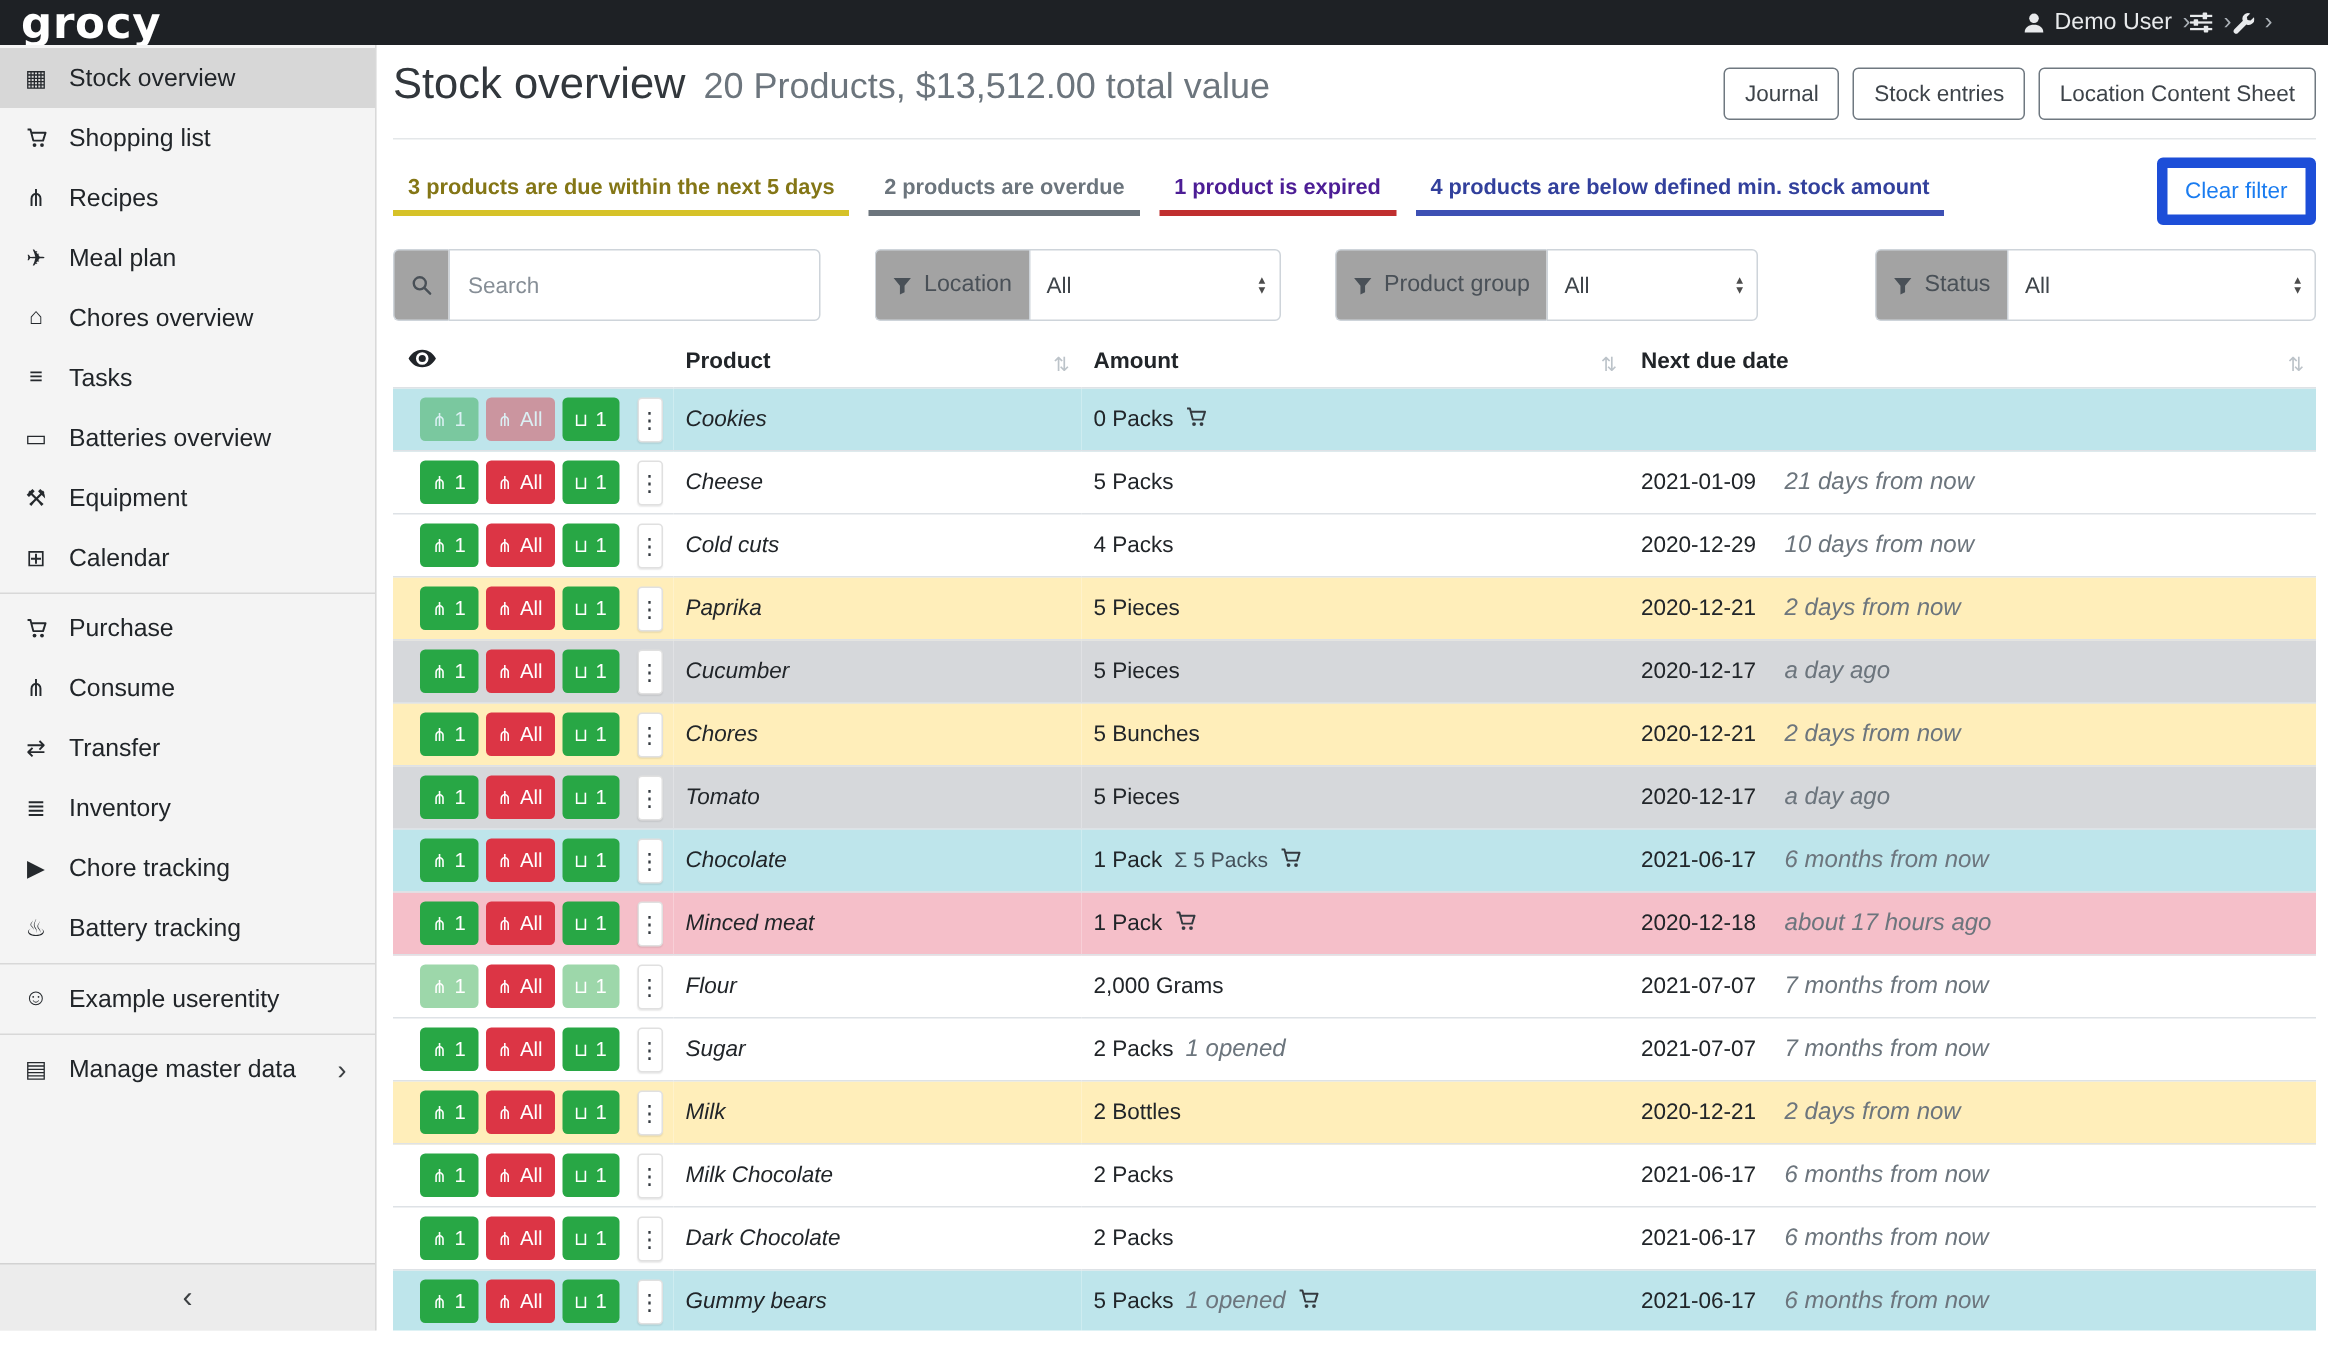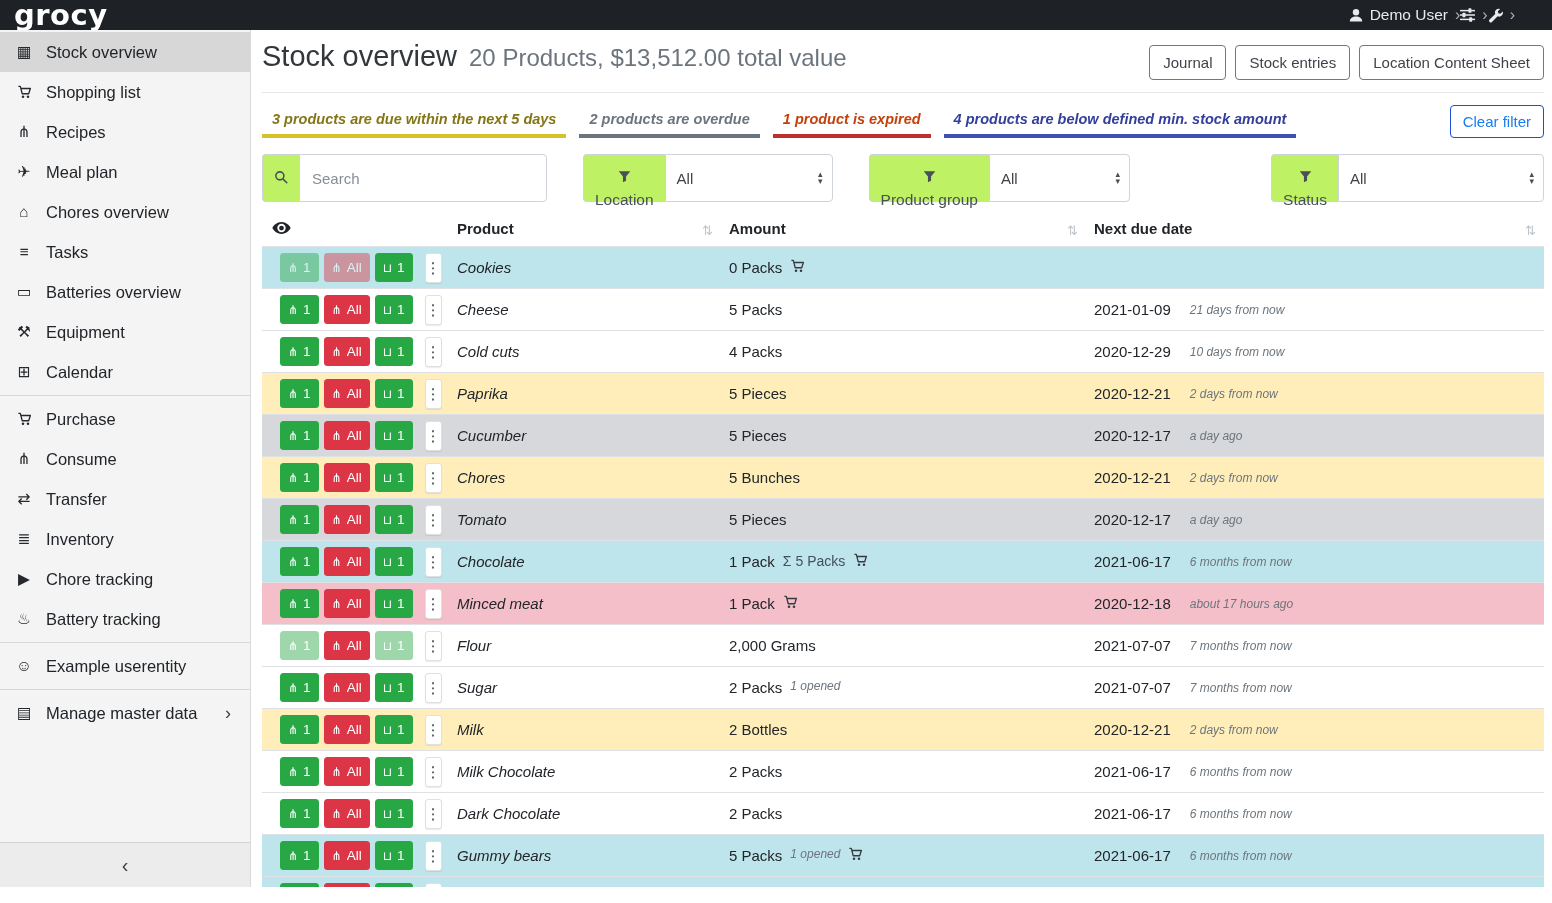--- a/index.html
+++ b/index.html
@@ -34,28 +34,28 @@
   .page-title { font-size:29px; font-weight:500; color:#32373c; }
   .page-subtitle { font-size:24px; color:#6c757d; font-weight:400; }
   .header-actions { display:flex; gap:9px; margin-top:5px; }
   .btn-outline { background:#fff; border:1px solid #6e7press;
   }
   .btn-outline { background:#fff; border:1px solid #6e7press; }
   .btn-outline { background:#fff; border:1px solid #6f7880; color:#3e444a; font-size:15px; padding:8px 13px; border-radius:4px; cursor:pointer; }
 
   
   .status-row { display:flex; align-items:center; padding:12px 0 10px; }
-  .status-pills { display:flex; align-items:center; gap:13px;font-style:italic; }
+  .status-pills { display:flex; align-items:center; gap:13px; }
   .status-pill { font-size:14.5px; font-weight:700; padding:5px 10px 7px; border-bottom:4px solid transparent; cursor:pointer; white-space:nowrap; background:#fff; }
-  .clear-filter { margin-left:auto; background:#fff; border:1px solid #1d4ed8; color:#1a7cf0; font-size:15px; padding:7px 12px; border-radius:4px; cursor:pointer; }
+  .clear-filter { margin-left:auto; background:#fff; border:7px solid #1d4ed8; color:#1a7cf0; font-size:15px; padding:7px 12px; border-radius:4px; cursor:pointer; }
 
   
   .filter-row { display:flex; align-items:center; padding:6px 0 14px; gap:36px; }
   .input-group { display:flex; height:48px; }
-  .ig-prefix { display:flex; align-items:center; gap:8px; background:#bef264; border:1px solid #ced4da; border-right:0; border-radius:4px 0 0 4px; padding:15px 11px; color:#495057; font-size:15.5px; white-space:nowrap;flex-direction:column; }
+  .ig-prefix { display:flex; align-items:center; gap:8px; background:#a3a3a3; border:1px solid #ced4da; border-right:0; border-radius:4px 0 0 4px; padding:15px 11px; color:#495057; font-size:15.5px; white-space:nowrap; }
   .search-input { width:248px; border:1px solid #ced4da; border-radius:0 4px 4px 0; padding:0 12px; font-size:15px; color:#495057; outline:none; font-family:inherit; background:#fff; }
   .search-input::placeholder { color:#868e96; }
   .select { display:flex; align-items:center; justify-content:space-between; border:1px solid #ced4da; border-radius:0 4px 4px 0; background:#fff; padding:0 9px 0 11px; font-size:15px; color:#3e444a; cursor:pointer; }
   .caret i { display:block; font-style:normal; font-size:9px; line-height:7px; color:#4c4c4c; text-align:center; }
   .fg-location .select { width:168px; }
   .fg-product-group .select { width:141px; }
   .fg-status { margin-left:auto; }
   .fg-status .select { width:206px; }
 
   
@@ -74,21 +74,21 @@
   .actions-cell { display:flex; align-items:center; gap:5px; padding-left:10px; }
   .btn-xs { display:inline-flex; align-items:center; gap:5px; height:29px; padding:0 8px; border-radius:3.5px; color:#fff; font-size:13.5px; border:none; cursor:pointer; }
   .btn-green { background:#28a745; }
   .btn-red { background:#dc3545; }
   .btn-xs .bic { font-size:12px; line-height:1; }
   .btn-xs.disabled { opacity:.45; }
   .dots-btn { margin-left:7px; width:21px; height:30px; background:#fff; border:1px solid #e0e0e0; border-radius:3px; color:#343a40; font-size:15px; display:flex; align-items:center; justify-content:center; cursor:pointer; box-shadow:0 1px 1px rgba(0,0,0,.08); }
 
   .product-name { cursor:pointer;font-style:italic; }
   .amount-cell { display:flex; align-items:flex-start; gap:8px; }
-  .note { font-style:italic; font-size:12px; color:#6c757d; }
+  .note { font-style:italic; font-size:16px; color:#6c757d; }
   .sum { color:#44505a; font-size:14px; display:inline-flex; align-items:center; gap:4px; }
   .cart { display:inline-flex; align-items:center; color:#343a40; }
   .due-cell { display:flex; align-items:center; gap:19px; }
 </style>
 </head>
 <body>
 
 <div class="navbar">
   <div class="logo">grocy</div>
   <div class="nav-right">
@@ -262,21 +262,21 @@
         <button class="btn-outline">Location Content Sheet</button>
       </div>
     </div>
 
     <div class="status-row">
       <div class="status-pills" id="status-pills">
   <div class="status-pill" style="color: rgb(132, 118, 22); border-bottom-color: rgb(214, 194, 40);">3 products are due within the next 5 days</div>
 
   <div class="status-pill" style="color: rgb(108, 117, 125); border-bottom-color: rgb(108, 117, 125);">2 products are overdue</div>
 
-  <div class="status-pill" style="color: #c2410c; border-bottom-color: rgb(192, 47, 47);">1 product is expired</div>
+  <div class="status-pill" style="color: #4c1d95; border-bottom-color: rgb(192, 47, 47);">1 product is expired</div>
 
   <div class="status-pill" style="color: rgb(50, 64, 156); border-bottom-color: rgb(61, 80, 180);">4 products are below defined min. stock amount</div>
 </div>
       <button class="clear-filter">Clear filter</button>
     </div>
 
     <div class="filter-row" id="filter-row">
       <div class="input-group">
         <div class="ig-prefix">
           <span style="display:inline-flex">

